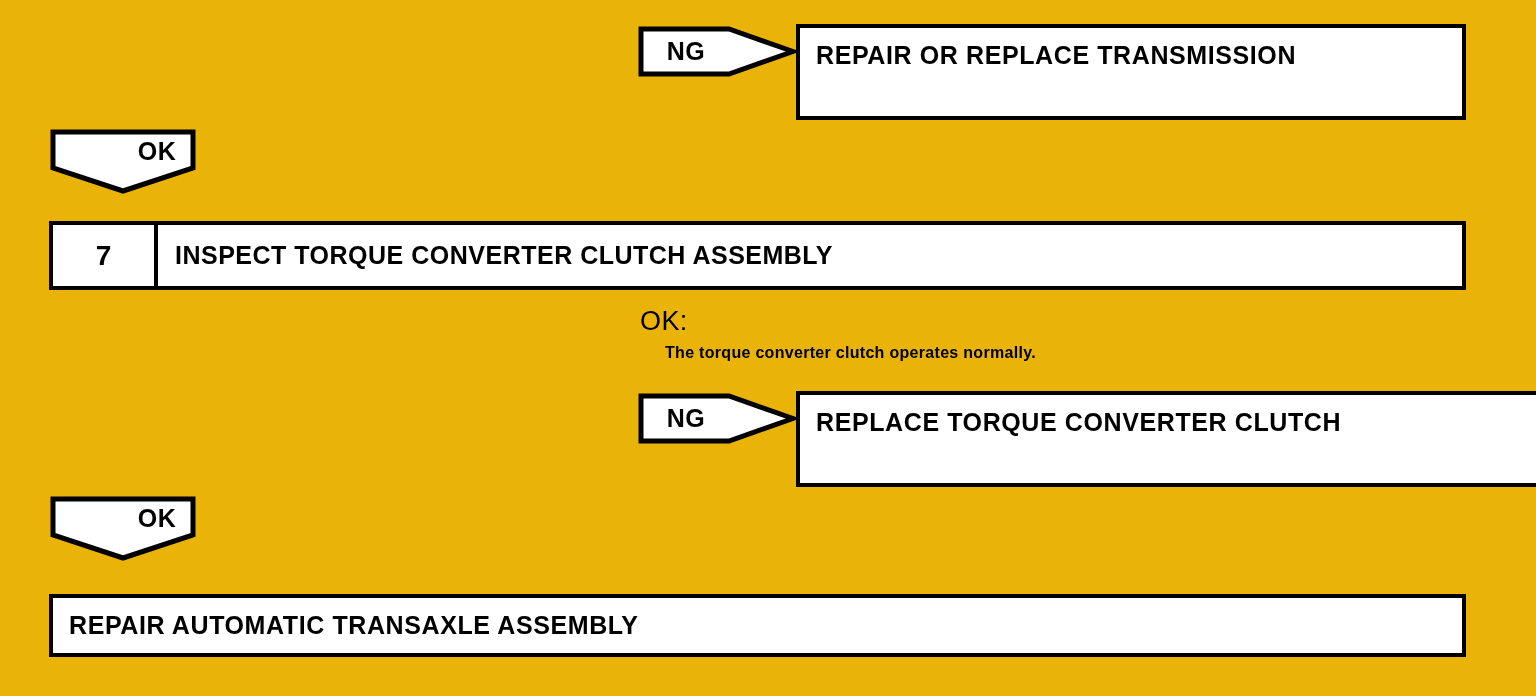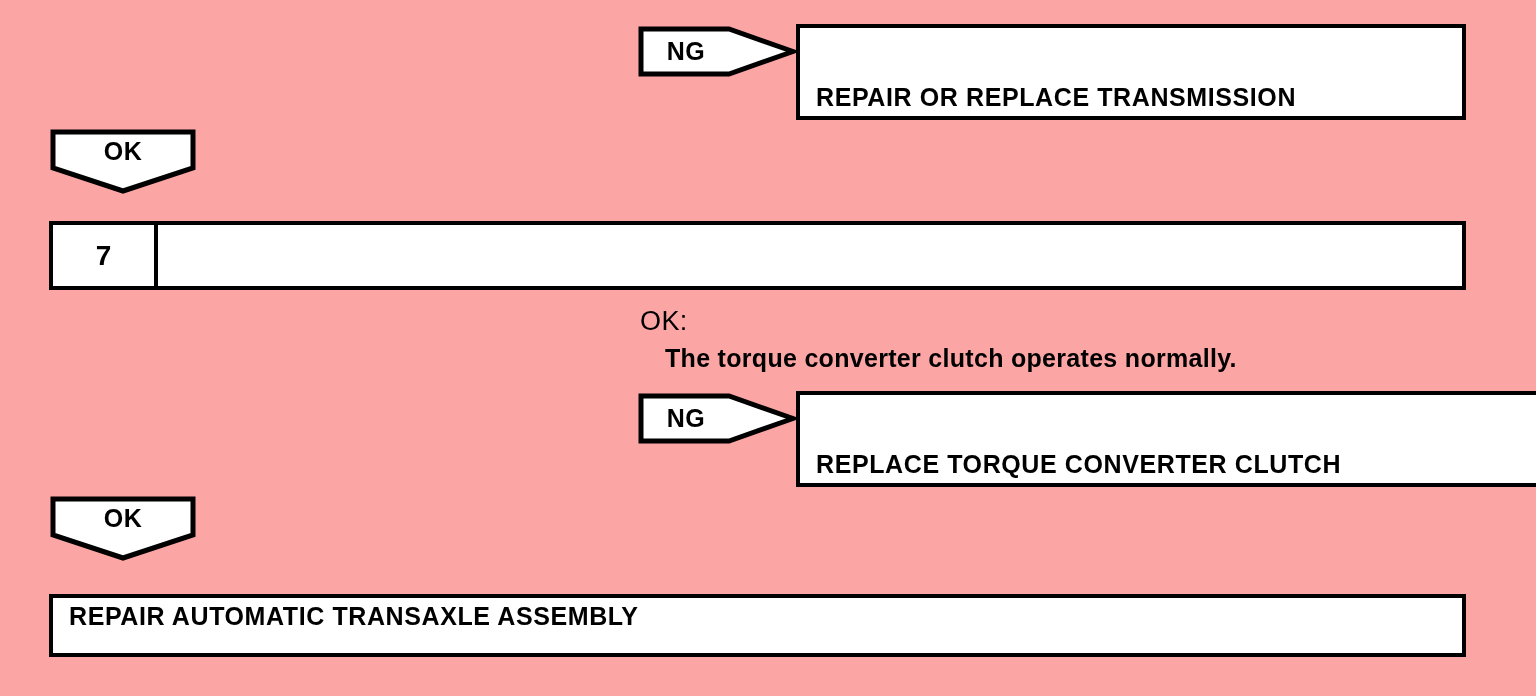--- a/index.html
+++ b/index.html
@@ -9,33 +9,33 @@
     background: #ffffff;
   }
   body {
     font-family: "Liberation Sans", sans-serif;
     color: #000000;
   }
   #canvas {
     position: relative;
     width: 1536px;
     height: 696px;
-    background: #fca5a5;
+    background: #eab308;
     overflow: hidden;
   }
   .abs { position: absolute; }
 
   
   .result-box {
     border: 4px solid #000;
     background: #fff;
     box-sizing: border-box;
     display: flex;
     flex-direction: column;
-    justify-content: flex-end;
+    justify-content: space-between;
   }
   .result-box .line {
     font-size: 25px;
     font-weight: bold;
     letter-spacing: 0.6px;
     line-height: 37px;
     white-space: nowrap;
     padding-left: 16px;
   }
 
@@ -91,31 +91,32 @@
     position: absolute;
     left: 0; top: 0;
     width: 100%;
     height: 44px;
     display: flex;
     align-items: center;
     justify-content: center;
     font-size: 25px;
     font-weight: bold;
     letter-spacing: 0.5px;
+    padding-left: 34px;
   }
 
   
   .crit-head {
     font-size: 27px;
     font-weight: normal;
     letter-spacing: 0.4px;
     white-space: nowrap;
   }
   .crit-body {
-    font-size: 25px;
+    font-size: 16px;
     font-weight: bold;
     letter-spacing: 0.3px;
     white-space: nowrap;
   }
 </style>
 </head>
 <body>
 
 <div id="canvas">
 
@@ -132,20 +133,21 @@
 
   <div class="ok-pent" style="left:50px; top:129px; width:146px; height:66px;">
     <svg width="146" height="66" viewBox="0 0 146 66">
       <polygon points="3,3 143,3 143,39 73,62 3,39" fill="#ffffff" stroke="#000000" stroke-width="5" stroke-linejoin="miter"></polygon>
     </svg>
     <span class="ok-label">OK</span>
   </div>
 
   <div class="step-row abs" style="left:49px; top:221px; width:1417px; height:69px;">
     <div class="step-num">7</div>
+    <div class="step-title">INSPECT TORQUE CONVERTER CLUTCH ASSEMBLY</div>
   </div>
 
   <div class="crit-head abs" style="left:640px; top:306px;">OK:</div>
   <div class="crit-body abs" style="left:665px; top:344px;">The torque converter clutch operates normally.</div>
 
   <div class="ng-arrow" style="left:638px; top:393px; width:158px; height:51px;">
     <svg width="158" height="51" viewBox="0 0 158 51">
       <polygon points="3,3 91,3 155,25.5 91,48 3,48" fill="#ffffff" stroke="#000000" stroke-width="5" stroke-linejoin="miter"></polygon>
     </svg>
     <span class="ng-label">NG</span>
@@ -155,17 +157,17 @@
     <div class="line">REPLACE TORQUE CONVERTER CLUTCH</div>
   </div>
 
   <div class="ok-pent" style="left:50px; top:496px; width:146px; height:66px;">
     <svg width="146" height="66" viewBox="0 0 146 66">
       <polygon points="3,3 143,3 143,39 73,62 3,39" fill="#ffffff" stroke="#000000" stroke-width="5" stroke-linejoin="miter"></polygon>
     </svg>
     <span class="ok-label">OK</span>
   </div>
 
-  <div class="result-box abs" style="left:49px; top:594px; width:1417px; height:63px; justify-content:flex-start;">
+  <div class="result-box abs" style="left:49px; top:594px; width:1417px; height:63px; justify-content:center;">
     <div class="line">REPAIR AUTOMATIC TRANSAXLE ASSEMBLY</div>
   </div>
 
 </div>
 
 </body></html>

